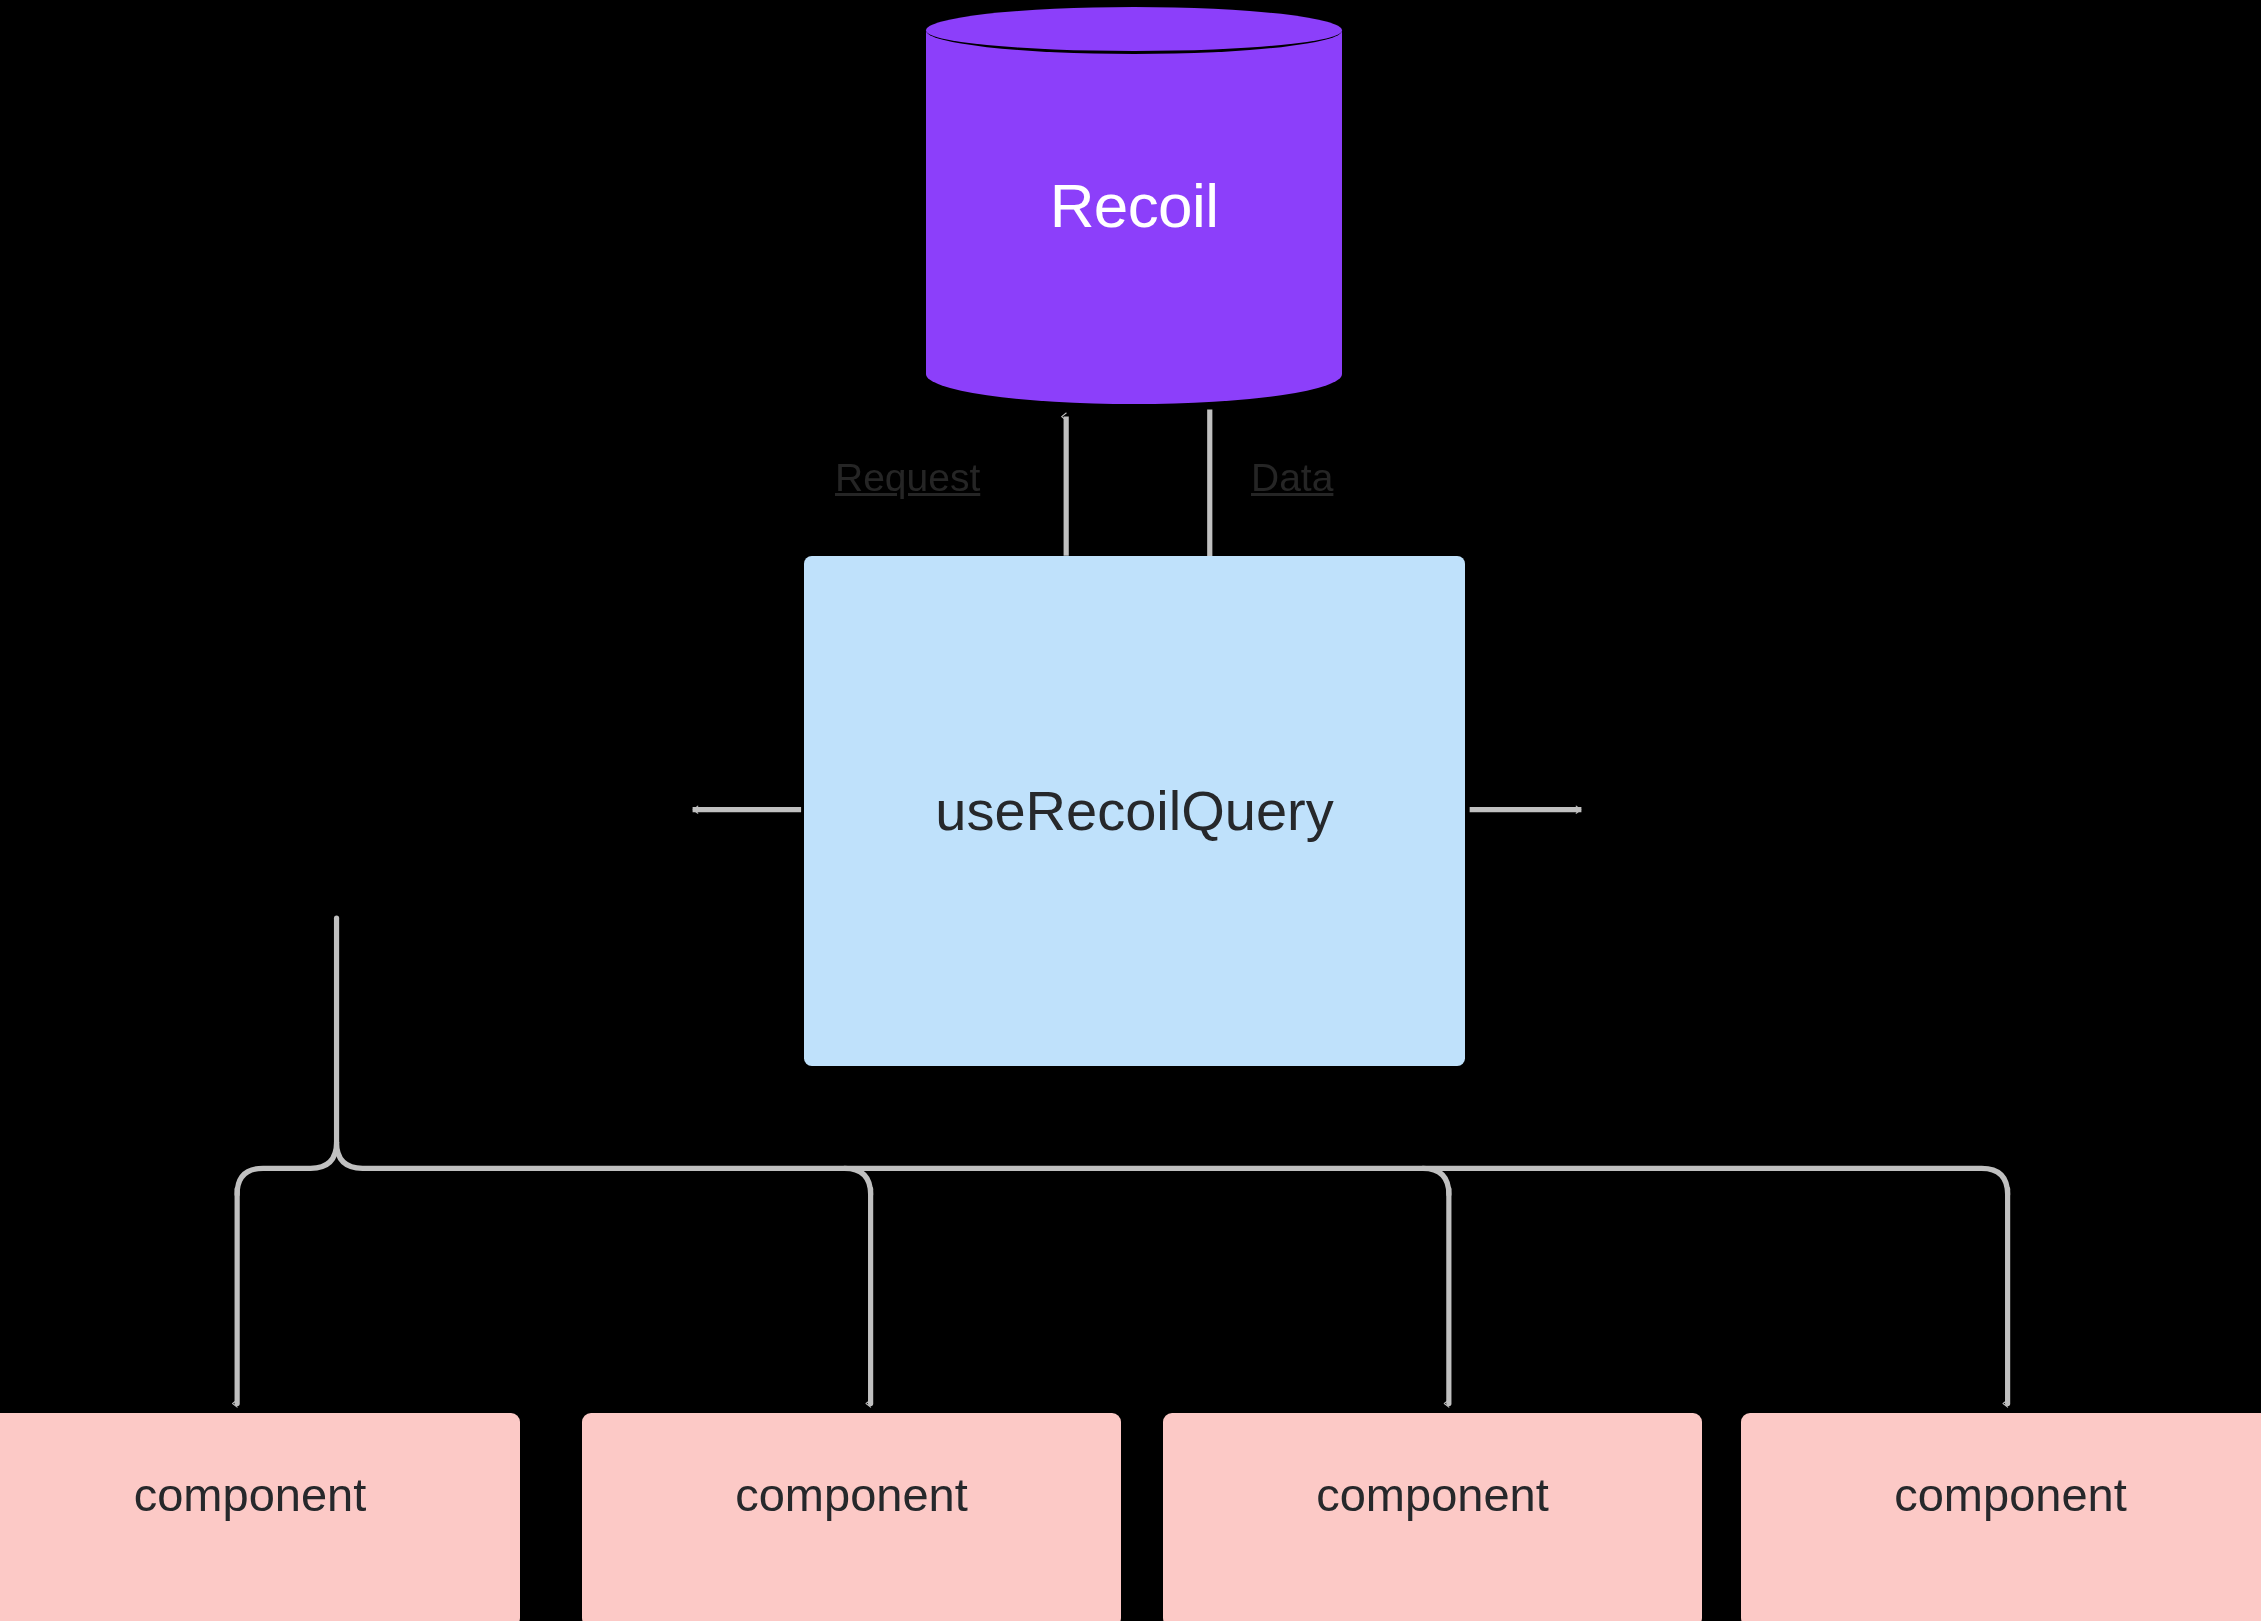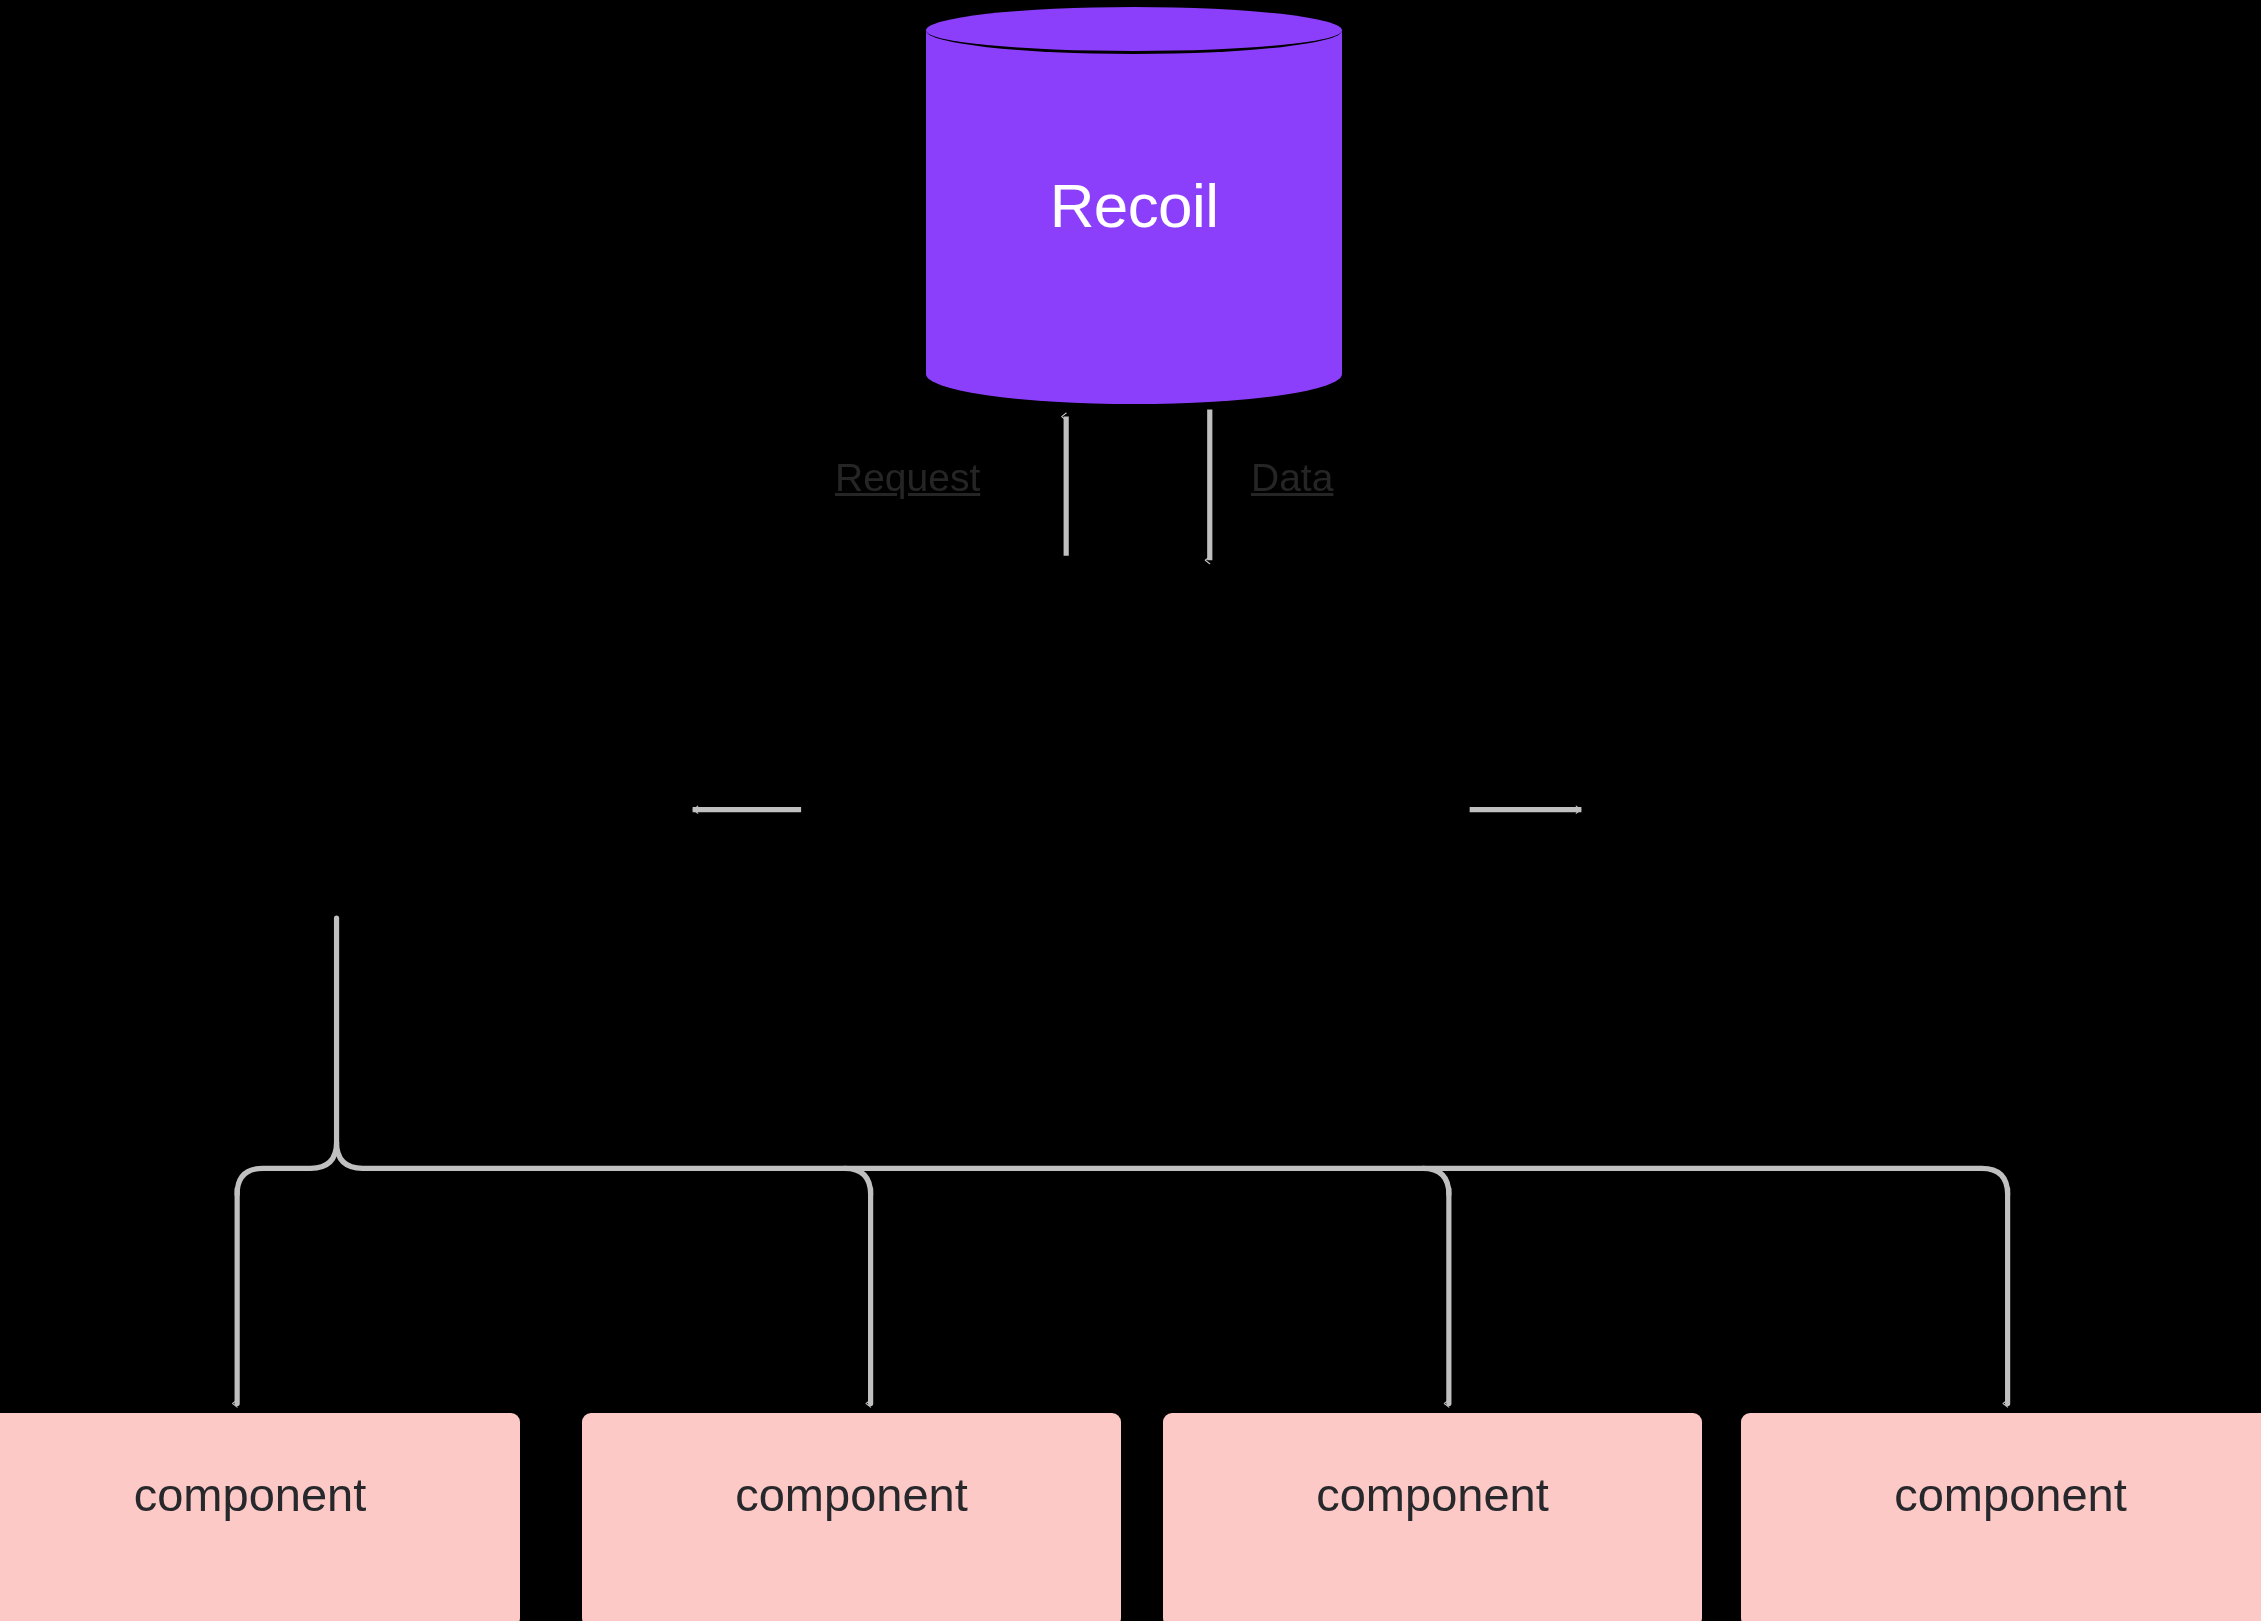--- a/index.html
+++ b/index.html
@@ -190,20 +190,23 @@
 
   <div class="node" id="server-node">
     <div class="cyl-body"></div>
     <div class="cyl-top"></div>
     <div class="cyl-label">Recoil</div>
   </div>
 
   <div class="edge-label" id="edge-label-request">Request</div>
   <div class="edge-label" id="edge-label-data">Data</div>
 
+  <div class="node" id="userecoilquery-node">
+    <span>useRecoilQuery</span>
+  </div>
 
 
 
   <div class="node component-node" id="component-node-0">
     <span>component</span>
   </div>
   <div class="node component-node" id="component-node-1">
     <span>component</span>
   </div>
   <div class="node component-node" id="component-node-2">

